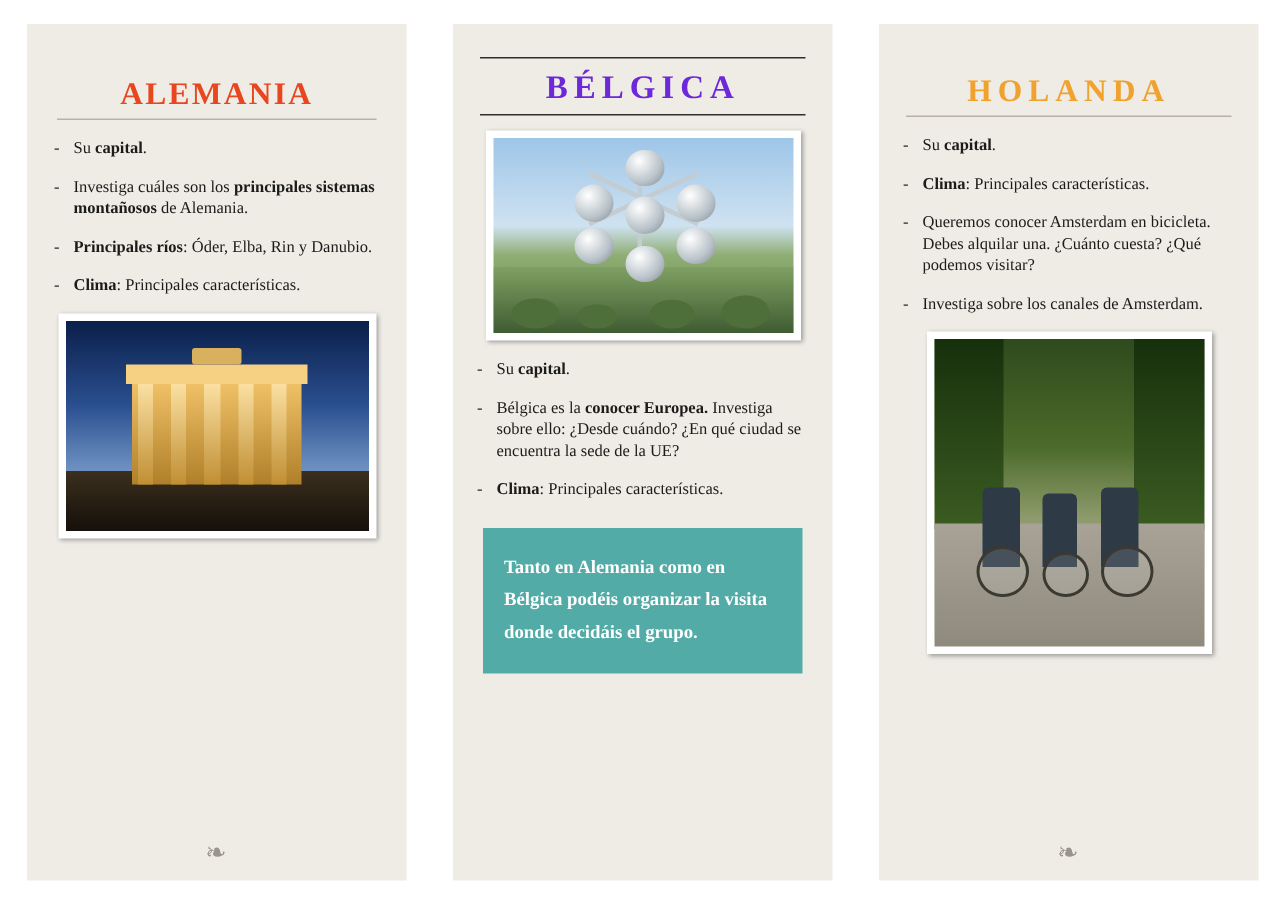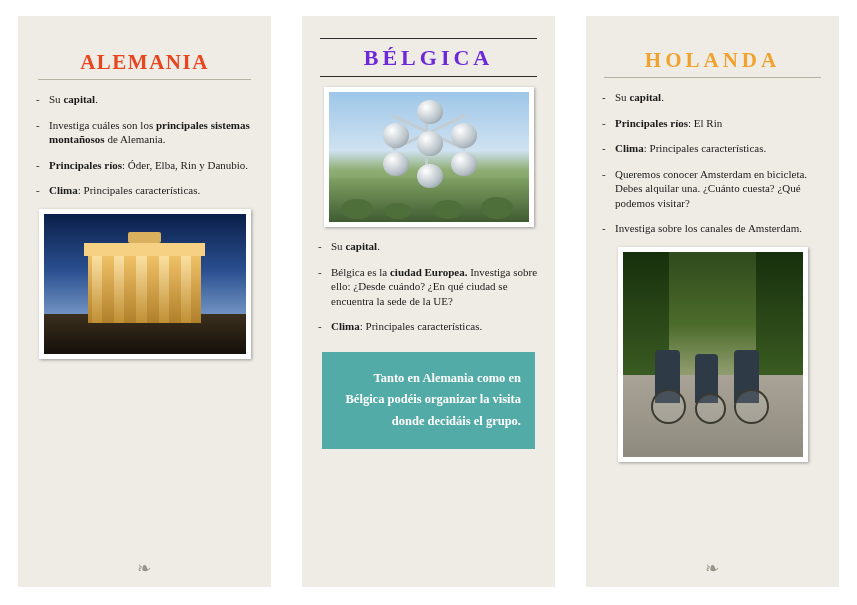--- a/index.html
+++ b/index.html
@@ -181,21 +181,21 @@
     position: absolute; bottom: 16%;
     border: 2px solid #3a3a32;
     border-radius: 50%;
     background: rgba(255,255,255,0.12);
   }
 
   .note-box {
     margin: 18px 6px 0 6px;
     background: #52aba6;
     color: #ffffff;
-    text-align: right;
+    text-align: left;
     font-weight: bold;
     font-size: 12.5px;
     line-height: 1.75;
     padding: 16px 14px;
     box-sizing: border-box;
   }
 
   .flourish {
     text-align: center;
     color: #9c9party;
@@ -257,32 +257,31 @@
           <div class="atom-sphere" style="left:44%;top:55%;width:13%;height:19%;"></div>
           <div class="bush" style="left:6%;width:16%;height:16%;"></div>
           <div class="bush" style="left:28%;width:13%;height:13%;"></div>
           <div class="bush" style="left:52%;width:15%;height:15%;"></div>
           <div class="bush" style="left:76%;width:16%;height:17%;"></div>
         </div>
       </div>
 
       <ul class="bullets">
         <li><span>Su <b>capital</b>.</span></li>
-        <li><span>Bélgica es la <b>ciudad Europea.</b> Investiga sobre ello: ¿Desde cuándo? ¿En qué ciudad se encuentra la sede de la UE?</span></li>
+        <li><span>Bélgica es la <b>conocer Europea.</b> Investiga sobre ello: ¿Desde cuándo? ¿En qué ciudad se encuentra la sede de la UE?</span></li>
         <li><span><b>Clima</b>: Principales características.</span></li>
       </ul>
 
       <div class="note-box">Tanto en Alemania como en Bélgica podéis organizar la visita donde decidáis el grupo.</div>
     </div>
 
     <div class="panel panel-3">
       <div class="country-title orange">HOLANDA</div>
       <ul class="bullets">
         <li><span>Su <b>capital</b>.</span></li>
-        <li><span><b>Principales ríos</b>: El Rin</span></li>
         <li><span><b>Clima</b>: Principales características.</span></li>
         <li><span>Queremos conocer Amsterdam en bicicleta. Debes alquilar una. ¿Cuánto cuesta? ¿Qué podemos visitar?</span></li>
         <li><span>Investiga sobre los canales de Amsterdam.</span></li>
       </ul>
 
       <div class="photo ph-bike">
         <div class="photo-inner">
           <div class="tree" style="left:0;"></div>
           <div class="tree" style="right:0;"></div>
           <div class="road"></div>

